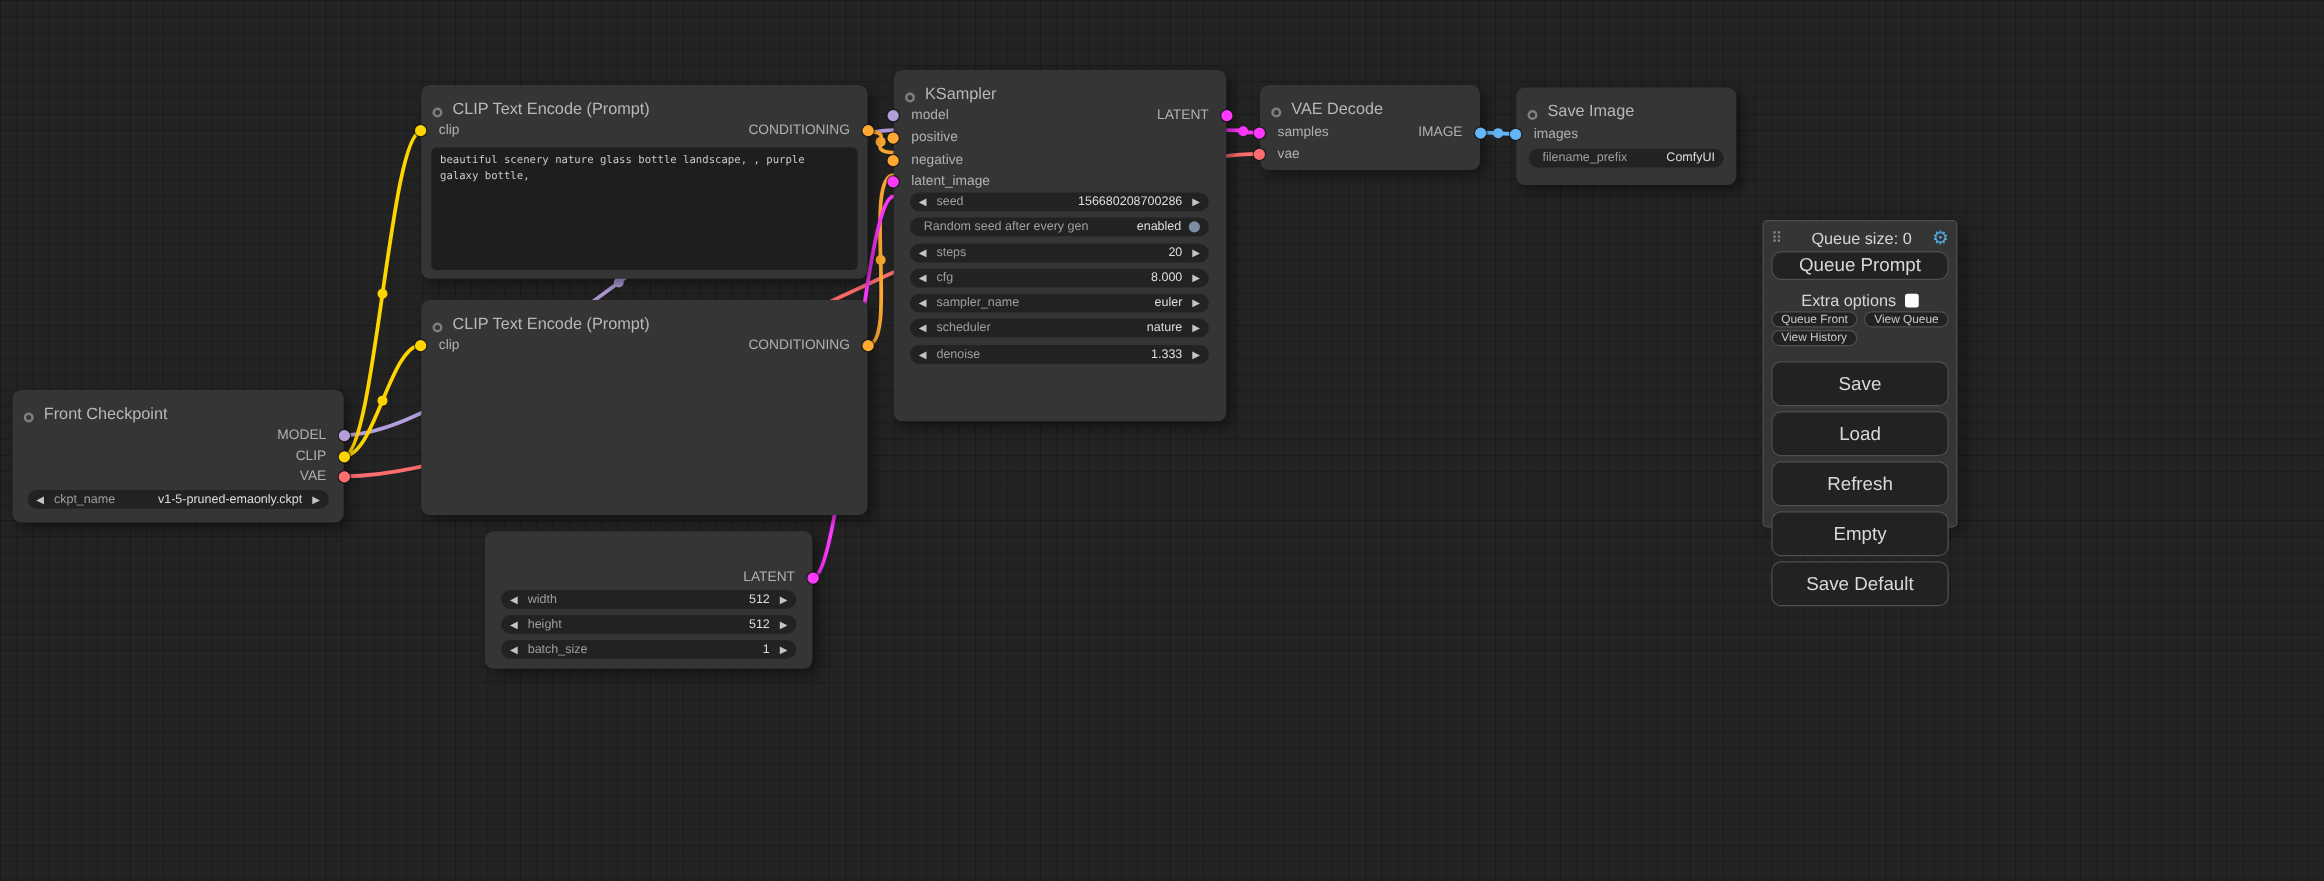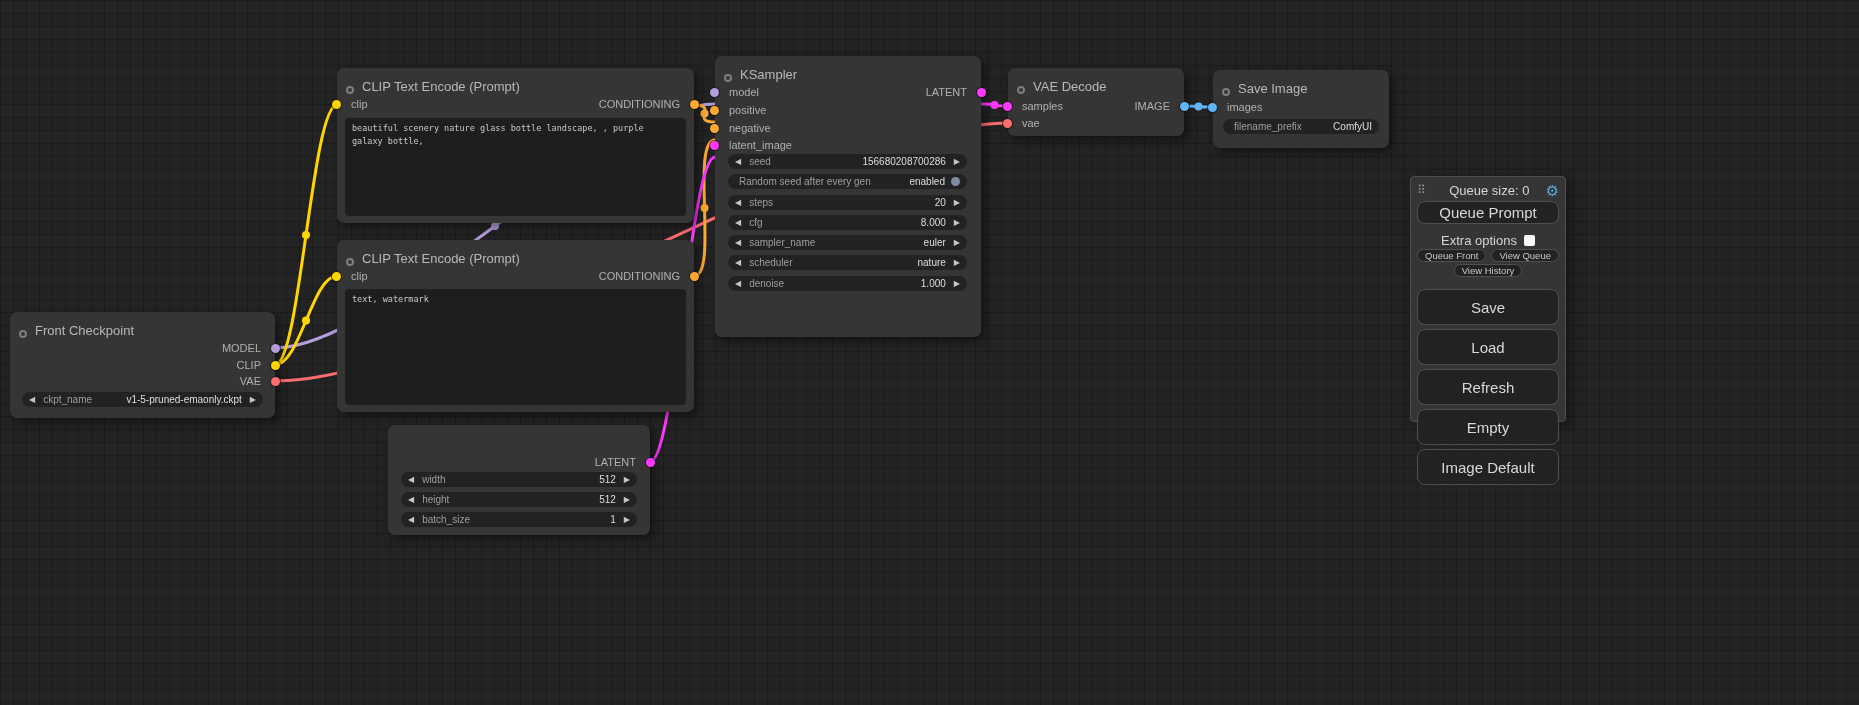--- a/index.html
+++ b/index.html
@@ -41,21 +41,21 @@
 .menu{position:absolute;left:1410px;top:176px;width:156px;height:246px;background:#353535;border:1px solid #4f4f4f;border-radius:4px;z-index:3;box-shadow:4px 4px 12px rgba(0,0,0,.4);padding:4px 6px 0}
 .menu-top{display:flex;align-items:center;height:18px}
 .drag-handle{color:#8a8a8a;font-size:12px;width:16px}
 .queue-size{flex:1;text-align:center;font-size:13px;color:#d6d6d6}
 .gear{font-size:15px;line-height:15px;cursor:pointer}
 .menu-btn{display:block;background:#222;border:1px solid #4f4f4f;border-radius:8px;color:#d8d8d8;font-family:inherit;cursor:pointer}
 .menu-btn.big{width:142px;height:36px;margin-left:auto;margin-right:auto;font-size:15px}
 .menu-btn.qp{height:23px;margin-top:2px}
 .extra-row{display:flex;align-items:center;justify-content:center;gap:7px;margin-top:9px;height:14px;font-size:13px;color:#d6d6d6}
 .checkbox{width:11px;height:11px;background:#fdfdfd;border-radius:2px;flex:0 0 auto}
-.pill-row{display:flex;justify-content:center;gap:5px;margin-top:2px;height:13px}
+.pill-row{display:flex;justify-content:flex-start;gap:5px;margin-top:2px;height:13px}
 .menu-btn.pill{height:13px;font-size:9.5px;line-height:10px;padding:0 7px;border-radius:7px;color:#c9c9c9}
 .mt-gap{margin-top:12px}
 .mt-4{margin-top:4px}
 </style>
 </head>
 <body>
 
 <svg id="wires" width="1859" height="705">
     <path d="M 275 348 C 385 348, 605 104, 715 104" fill="none" stroke="#B39DDB" stroke-width="3"></path>
     <circle cx="495" cy="226" r="4" fill="#B39DDB"></circle>
@@ -110,21 +110,20 @@
 
 <div class="node" style="left:337px;top:240px;width:357px;height:172px">
   <div class="node-header">
     <span class="collapse-dot"></span>
     <span class="node-title">CLIP Text Encode (Prompt)</span>
   </div>
   <span class="slot in" style="top:30.5px">clip</span>
   <span class="slot-dot in" style="top: 31.5px; background: rgb(255, 213, 0);"></span>
   <span class="slot out" style="top:30.5px">CONDITIONING</span>
   <span class="slot-dot out" style="top: 31.5px; background: rgb(255, 169, 49);"></span>
-  <div class="node-text" style="left:8px;right:8px;top:49px;height:116px">text, watermark</div>
 </div>
 
 <div class="node" style="left:388px;top:425px;width:262px;height:110px">
   <span class="slot out" style="top:31.5px">LATENT</span>
   <span class="slot-dot out" style="top: 32.5px; background: rgb(255, 56, 255);"></span>
   <div class="widget" style="left:13px;right:13px;top:47px">
     <span class="arrow">◀</span>
     <span class="wlabel">width</span>
     <span class="wvalue">512</span>
     <span class="arrow right">▶</span>
@@ -190,21 +189,21 @@
   </div>
   <div class="widget" style="left:13px;right:14px;top:199px">
     <span class="arrow">◀</span>
     <span class="wlabel">scheduler</span>
     <span class="wvalue">nature</span>
     <span class="arrow right">▶</span>
   </div>
   <div class="widget" style="left:13px;right:14px;top:220px">
     <span class="arrow">◀</span>
     <span class="wlabel">denoise</span>
-    <span class="wvalue">1.000</span>
+    <span class="wvalue">1.333</span>
     <span class="arrow right">▶</span>
   </div>
 </div>
 
 <div class="node" style="left:1008px;top:68px;width:176px;height:68px">
   <div class="node-header">
     <span class="collapse-dot"></span>
     <span class="node-title">VAE Decode</span>
   </div>
   <span class="slot in" style="top:32.5px">samples</span>
@@ -243,14 +242,14 @@
     <button class="menu-btn pill">Queue Front</button>
     <button class="menu-btn pill">View Queue</button>
   </div>
   <div class="pill-row">
     <button class="menu-btn pill">View History</button>
   </div>
   <button class="menu-btn big mt-gap">Save</button>
   <button class="menu-btn big mt-4">Load</button>
   <button class="menu-btn big mt-4">Refresh</button>
   <button class="menu-btn big mt-4">Empty</button>
-  <button class="menu-btn big mt-4">Image Default</button>
+  <button class="menu-btn big mt-4">Save Default</button>
 </div>
 
 </body></html>

